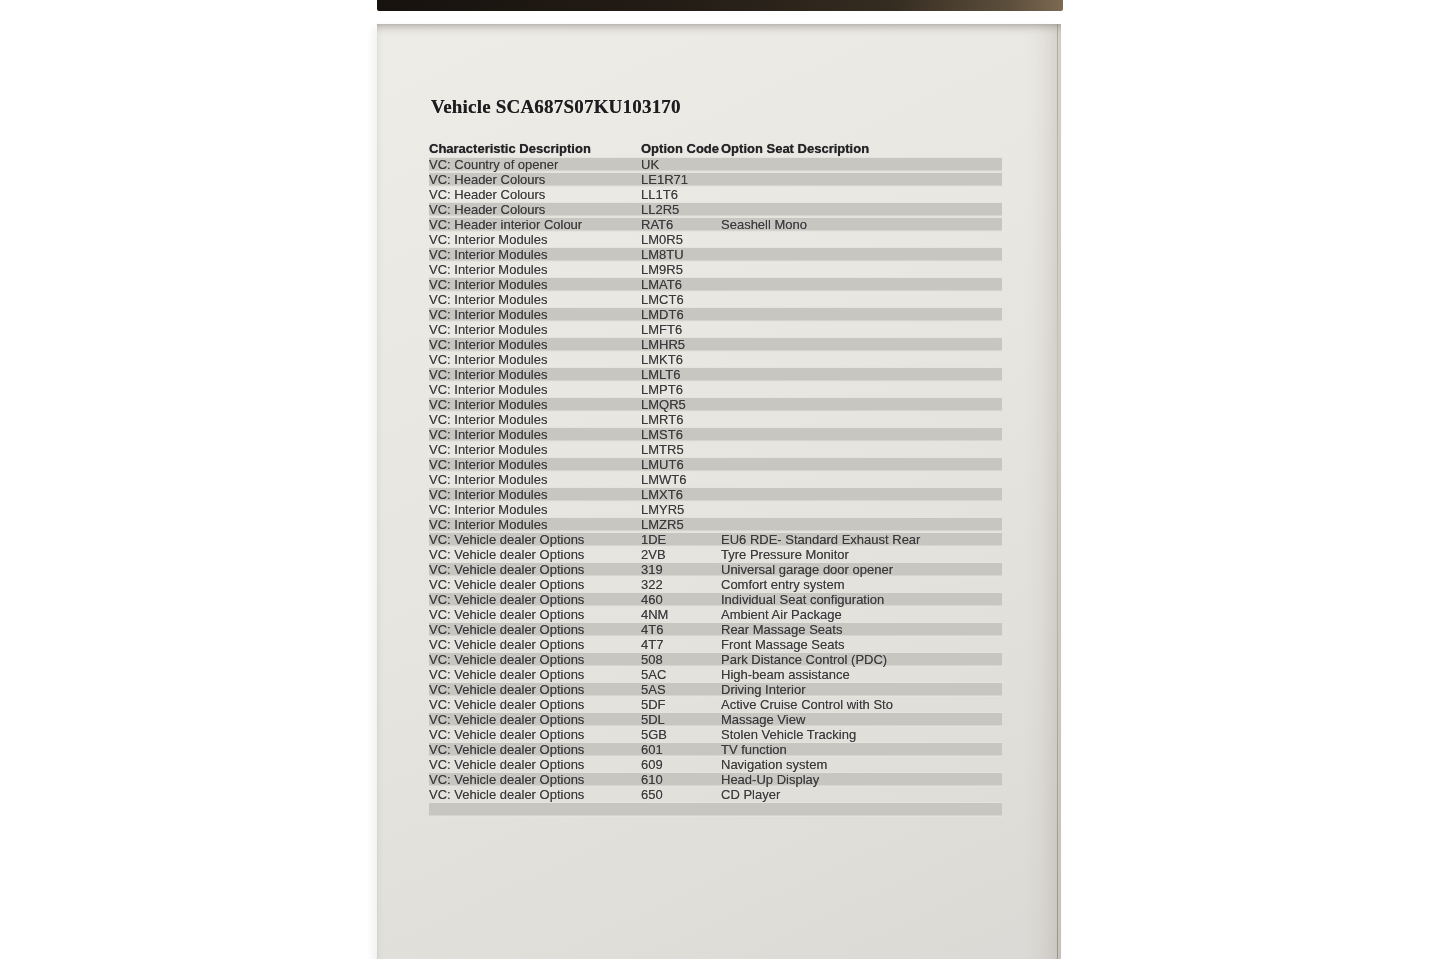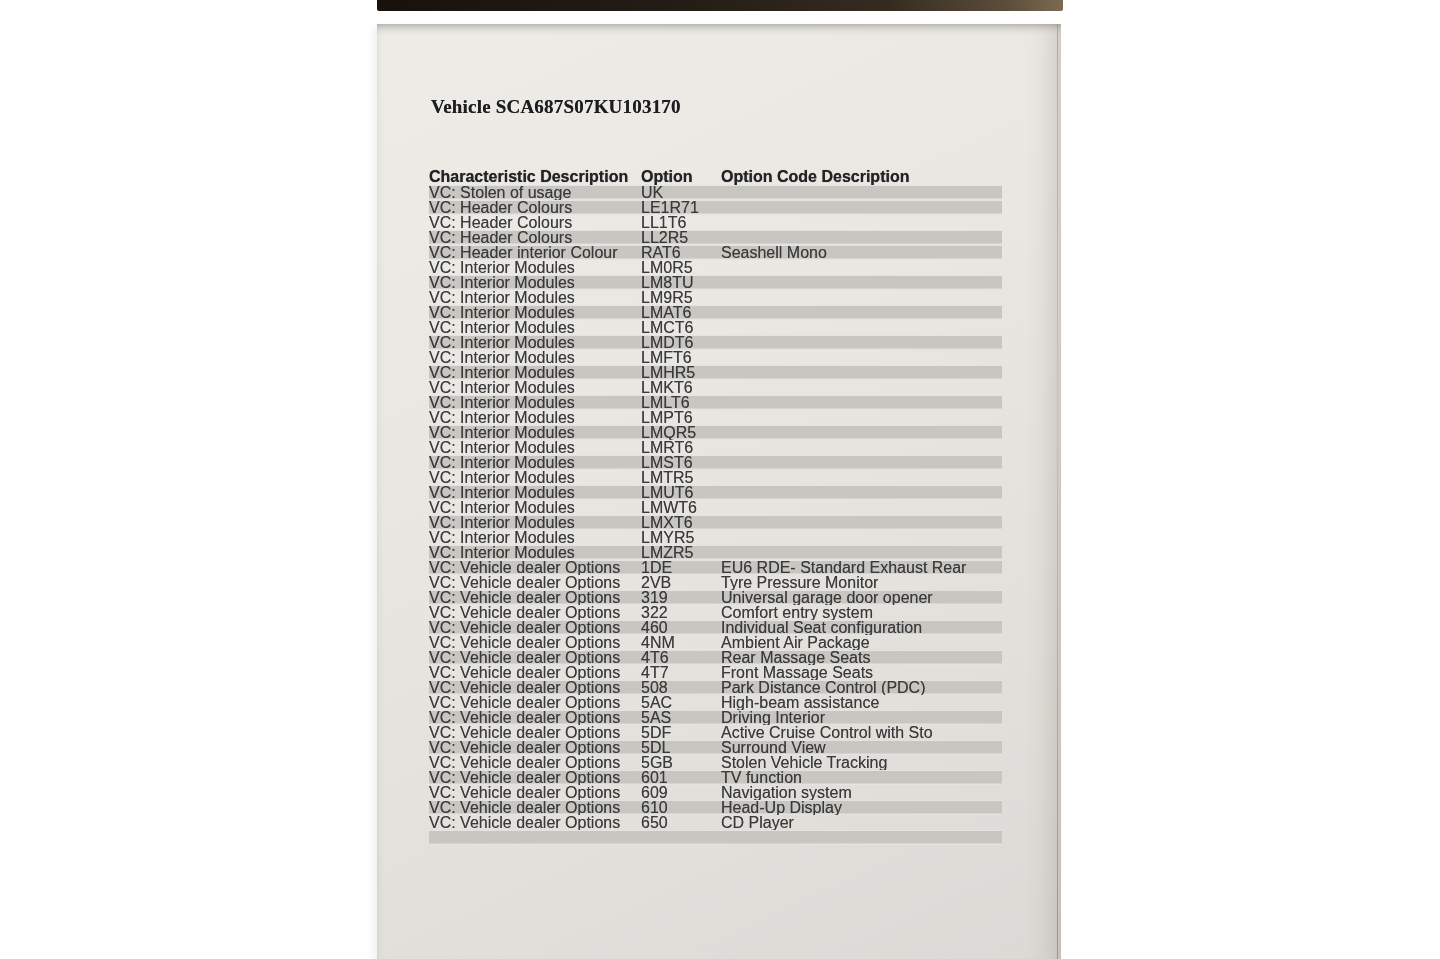--- a/index.html
+++ b/index.html
@@ -40,23 +40,22 @@
   .title{
     position:absolute;left:54px;top:72px;margin:0;
     font-family:"Liberation Serif", serif;
     font-size:19px;font-weight:bold;color:#1d1c1f;
     letter-spacing:0.2px;
     text-shadow:0 0 0.6px rgba(30,30,30,0.7);
   }
 
   .table{
     position:absolute;left:52px;top:117px;width:573px;
-    font-size:16px;color:var(--text);
+    font-size:13px;color:var(--text);
     text-shadow:0 0 0.6px rgba(70,70,70,0.65);
-    margin-top:28px;
   }
   .thead{
     display:flex;height:16px;line-height:15px;
     font-weight:bold;color:var(--header-text);
     text-shadow:0 0 0.7px rgba(35,35,38,0.8);
   }
   .trow{display:flex;height:15px;line-height:15px;white-space:nowrap;}
   .trow.stripe{
     background:var(--row-stripe);
     box-shadow:inset 0 1px 0 rgba(233,231,226,0.85), inset 0 -1.5px 0 rgba(233,231,226,0.85);
@@ -82,25 +81,25 @@
 <div class="scene">
   <div class="surface-strip"></div>
 
   <div class="paper">
     <h1 class="title">Vehicle SCA687S07KU103170</h1>
 
     <div class="table">
       <div class="thead">
         <span class="c1">Characteristic Description</span>
         <span class="c2">Option Code</span>
-        <span class="c3">Option Code Description</span>
+        <span class="c3">Option Seat Description</span>
       </div>
       <div class="tbody" id="tbody">
           <div class="trow stripe">
-            <span class="c1">VC: Stolen of usage</span>
+            <span class="c1">VC: Country of opener</span>
             <span class="c2">UK</span>
             <span class="c3"></span>
           </div>
           <div class="trow stripe">
             <span class="c1">VC: Header Colours</span>
             <span class="c2">LE1R71</span>
             <span class="c3"></span>
           </div>
           <div class="trow">
             <span class="c1">VC: Header Colours</span>
@@ -273,21 +272,21 @@
             <span class="c3">Driving Interior</span>
           </div>
           <div class="trow">
             <span class="c1">VC: Vehicle dealer Options</span>
             <span class="c2">5DF</span>
             <span class="c3">Active Cruise Control with Sto</span>
           </div>
           <div class="trow stripe">
             <span class="c1">VC: Vehicle dealer Options</span>
             <span class="c2">5DL</span>
-            <span class="c3">Surround View</span>
+            <span class="c3">Massage View</span>
           </div>
           <div class="trow">
             <span class="c1">VC: Vehicle dealer Options</span>
             <span class="c2">5GB</span>
             <span class="c3">Stolen Vehicle Tracking</span>
           </div>
           <div class="trow stripe">
             <span class="c1">VC: Vehicle dealer Options</span>
             <span class="c2">601</span>
             <span class="c3">TV function</span>

